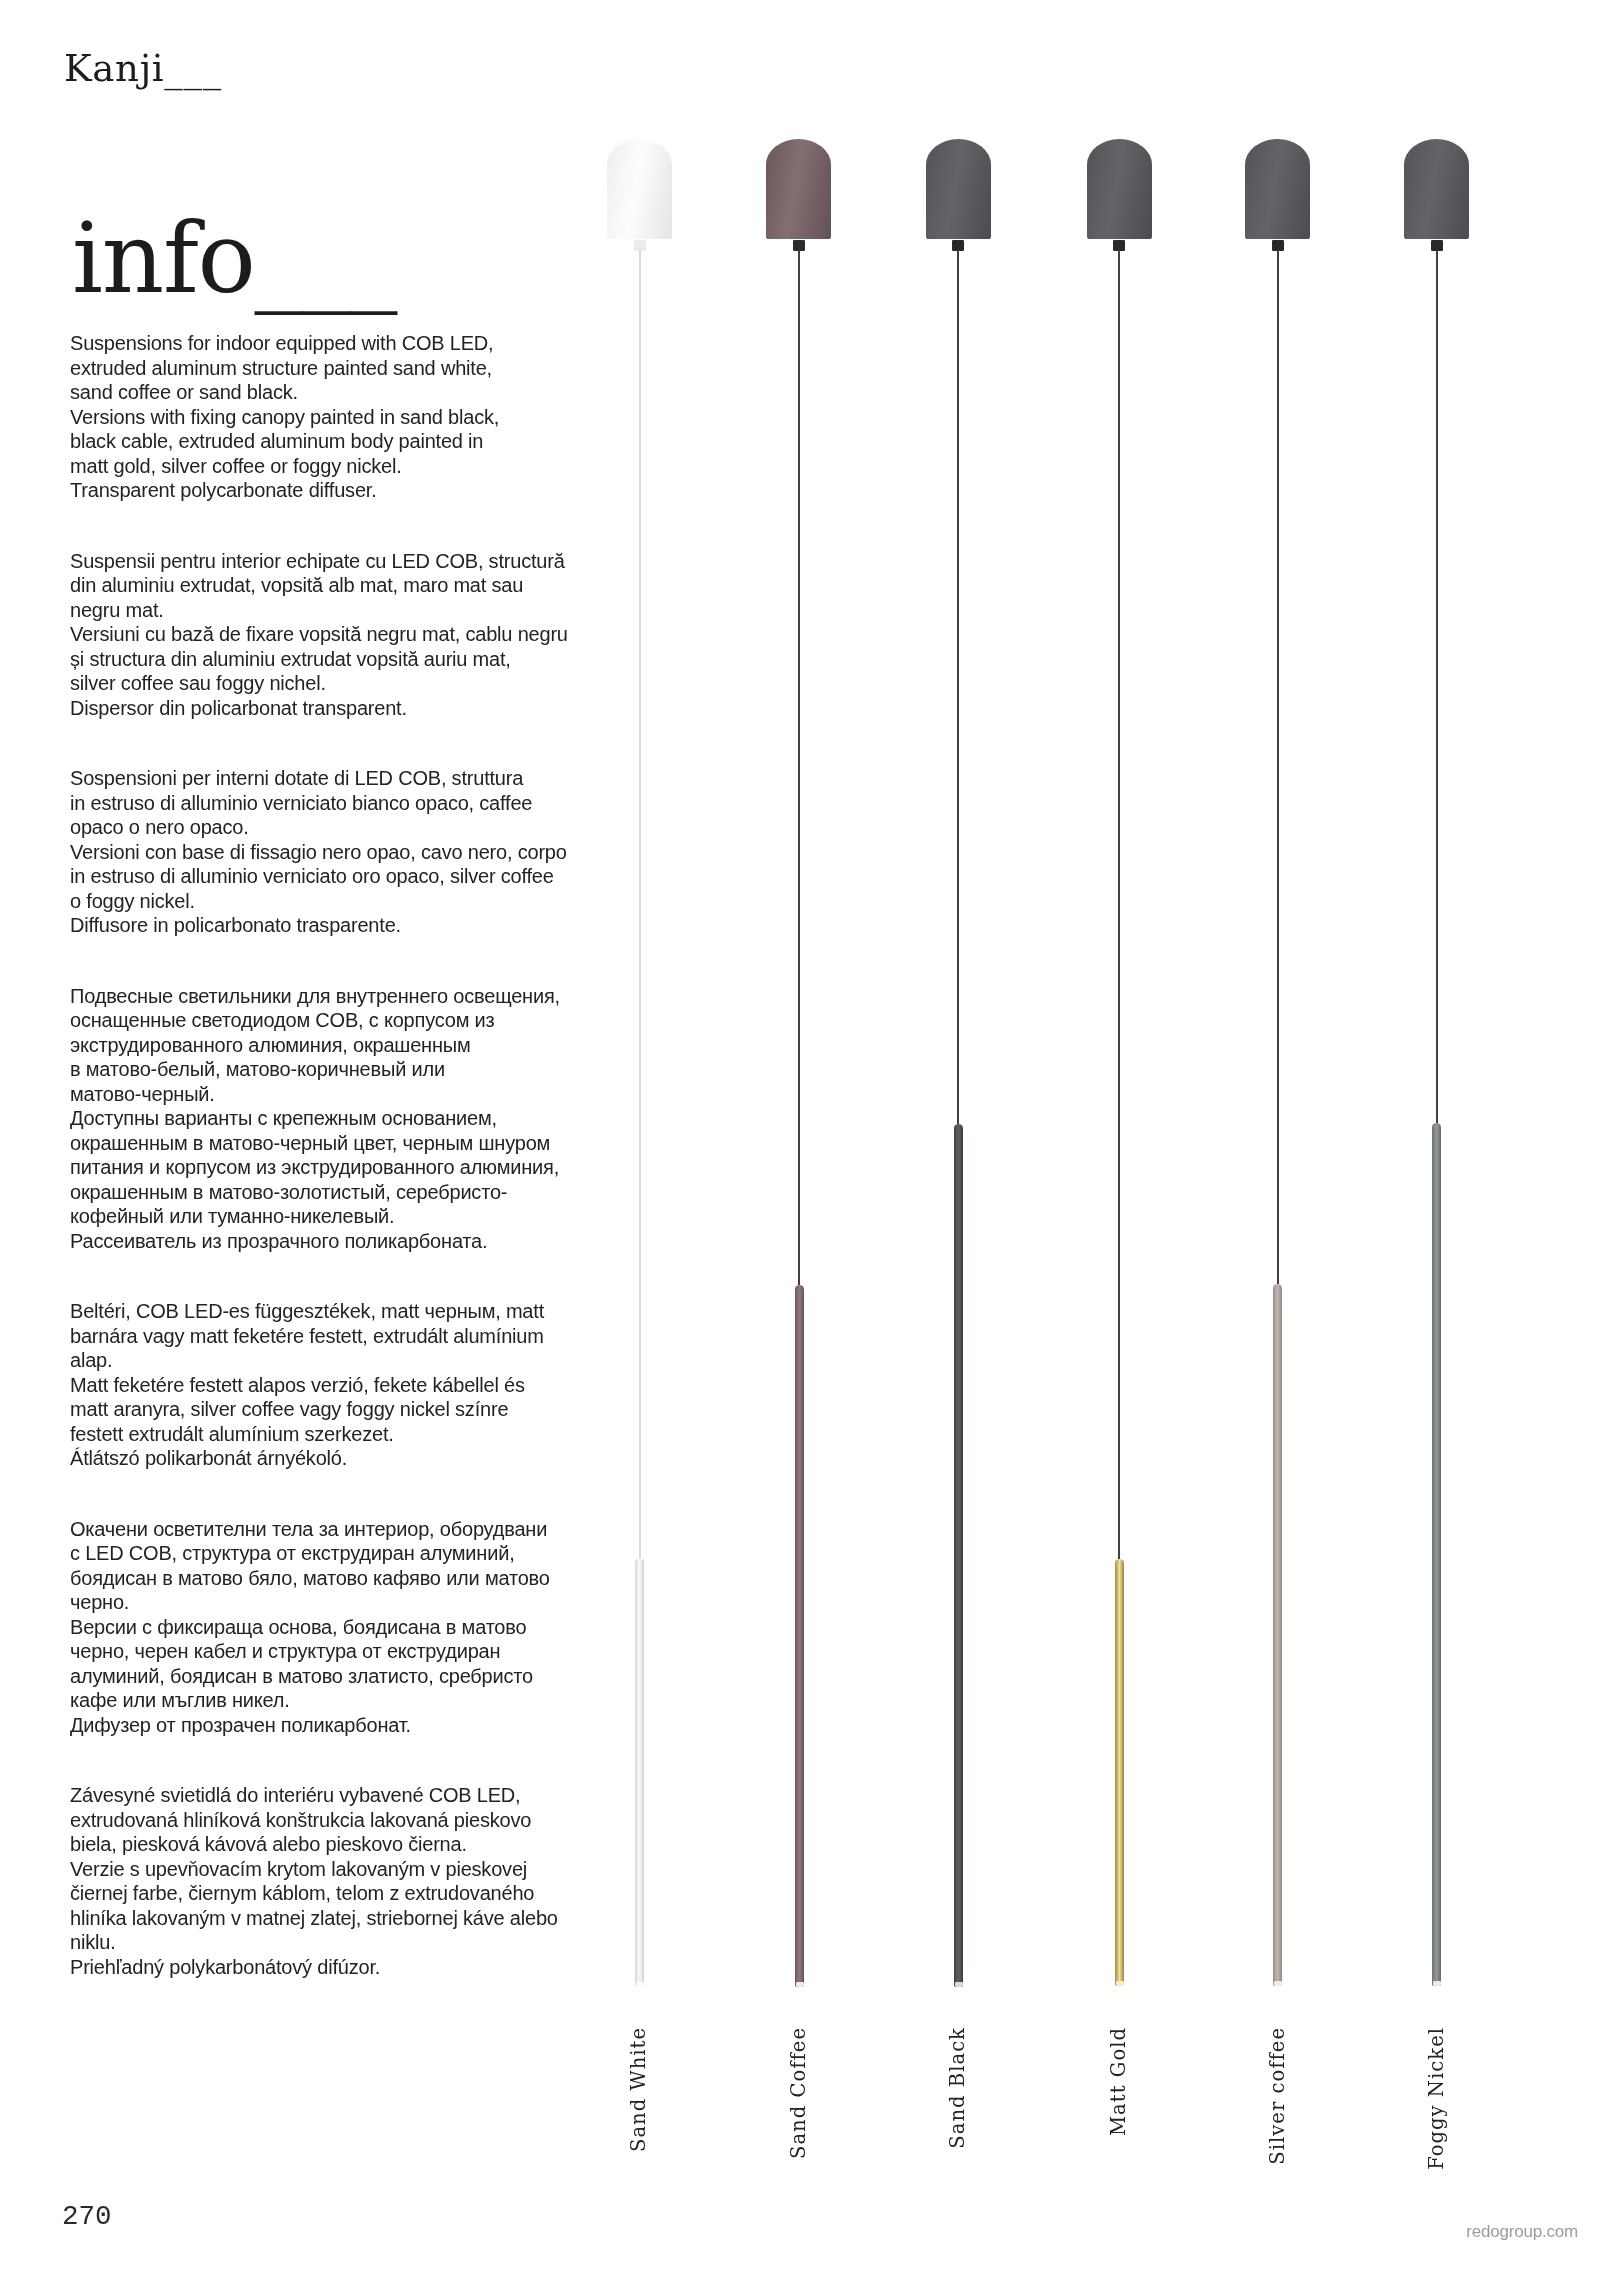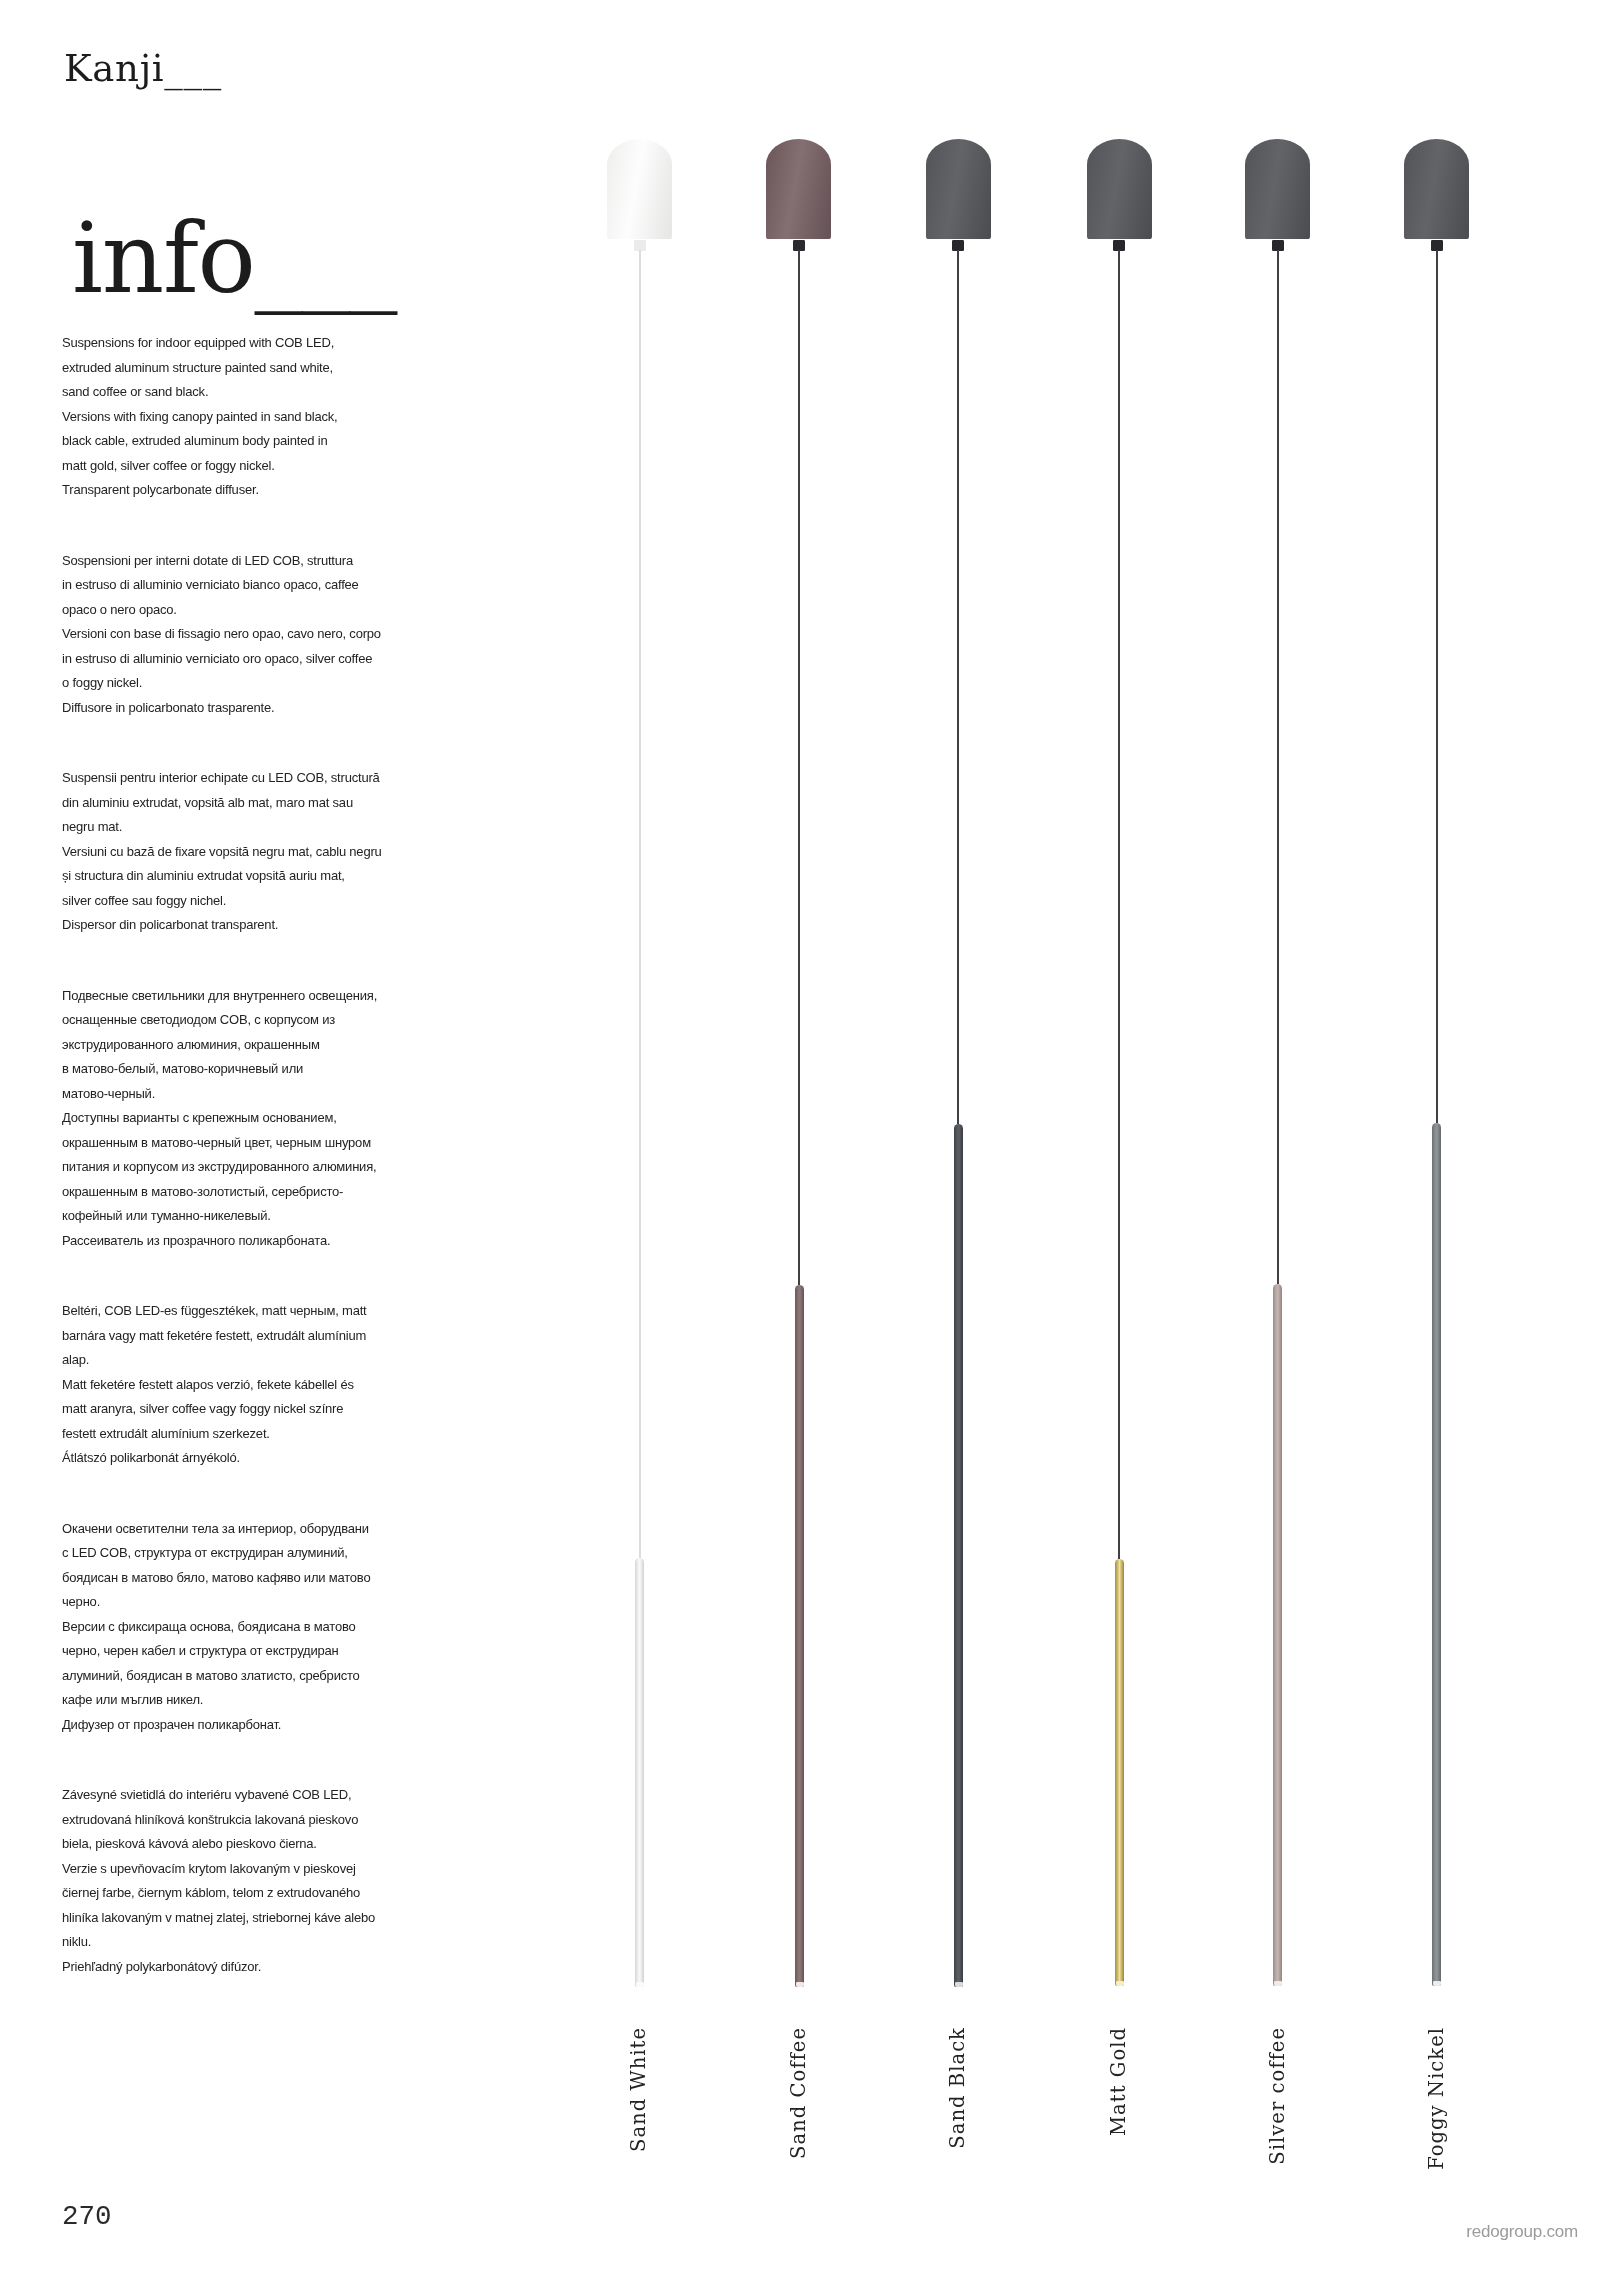--- a/index.html
+++ b/index.html
@@ -37,22 +37,22 @@
   }
 
   
   .descriptions {
     position: absolute;
     left: 62px;
     top: 331px;
     width: 511px;
   }
   .descriptions p {
-    margin: 0 0 46px 0;
-    font-size: 13px;
+    margin: 0 0 46px 8px;
+    font-size: 20px;
     line-height: 24.5px;
     letter-spacing: -0.2px;
     color: #232323;
     white-space: pre-line;
   }
 
   
   .lamps { position: absolute; inset: 0; }
   .lamp-part { position: absolute; }
   .lamp-label {
@@ -95,34 +95,34 @@
   <h1 class="page-title">info___</h1>
 
   <div class="descriptions">
     <p>Suspensions for indoor equipped with COB LED,
 extruded aluminum structure painted sand white,
 sand coffee or sand black.
 Versions with fixing canopy painted in sand black,
 black cable, extruded aluminum body painted in
 matt gold, silver coffee or foggy nickel.
 Transparent polycarbonate diffuser.</p>
+    <p>Suspensii pentru interior echipate cu LED COB, structură
+din aluminiu extrudat, vopsită alb mat, maro mat sau
+negru mat.
+Versiuni cu bază de fixare vopsită negru mat, cablu negru
+și structura din aluminiu extrudat vopsită auriu mat,
+silver coffee sau foggy nichel.
+Dispersor din policarbonat transparent.</p>
     <p>Sospensioni per interni dotate di LED COB, struttura
 in estruso di alluminio verniciato bianco opaco, caffee
 opaco o nero opaco.
 Versioni con base di fissagio nero opao, cavo nero, corpo
 in estruso di alluminio verniciato oro opaco, silver coffee
 o foggy nickel.
 Diffusore in policarbonato trasparente.</p>
-    <p>Suspensii pentru interior echipate cu LED COB, structură
-din aluminiu extrudat, vopsită alb mat, maro mat sau
-negru mat.
-Versiuni cu bază de fixare vopsită negru mat, cablu negru
-și structura din aluminiu extrudat vopsită auriu mat,
-silver coffee sau foggy nichel.
-Dispersor din policarbonat transparent.</p>
     <p>Подвесные светильники для внутреннего освещения,
 оснащенные светодиодом COB, с корпусом из
 экструдированного алюминия, окрашенным
 в матово-белый, матово-коричневый или
 матово-черный.
 Доступны варианты с крепежным основанием,
 окрашенным в матово-черный цвет, черным шнуром
 питания и корпусом из экструдированного алюминия,
 окрашенным в матово-золотистый, серебристо-
 кофейный или туманно-никелевый.

